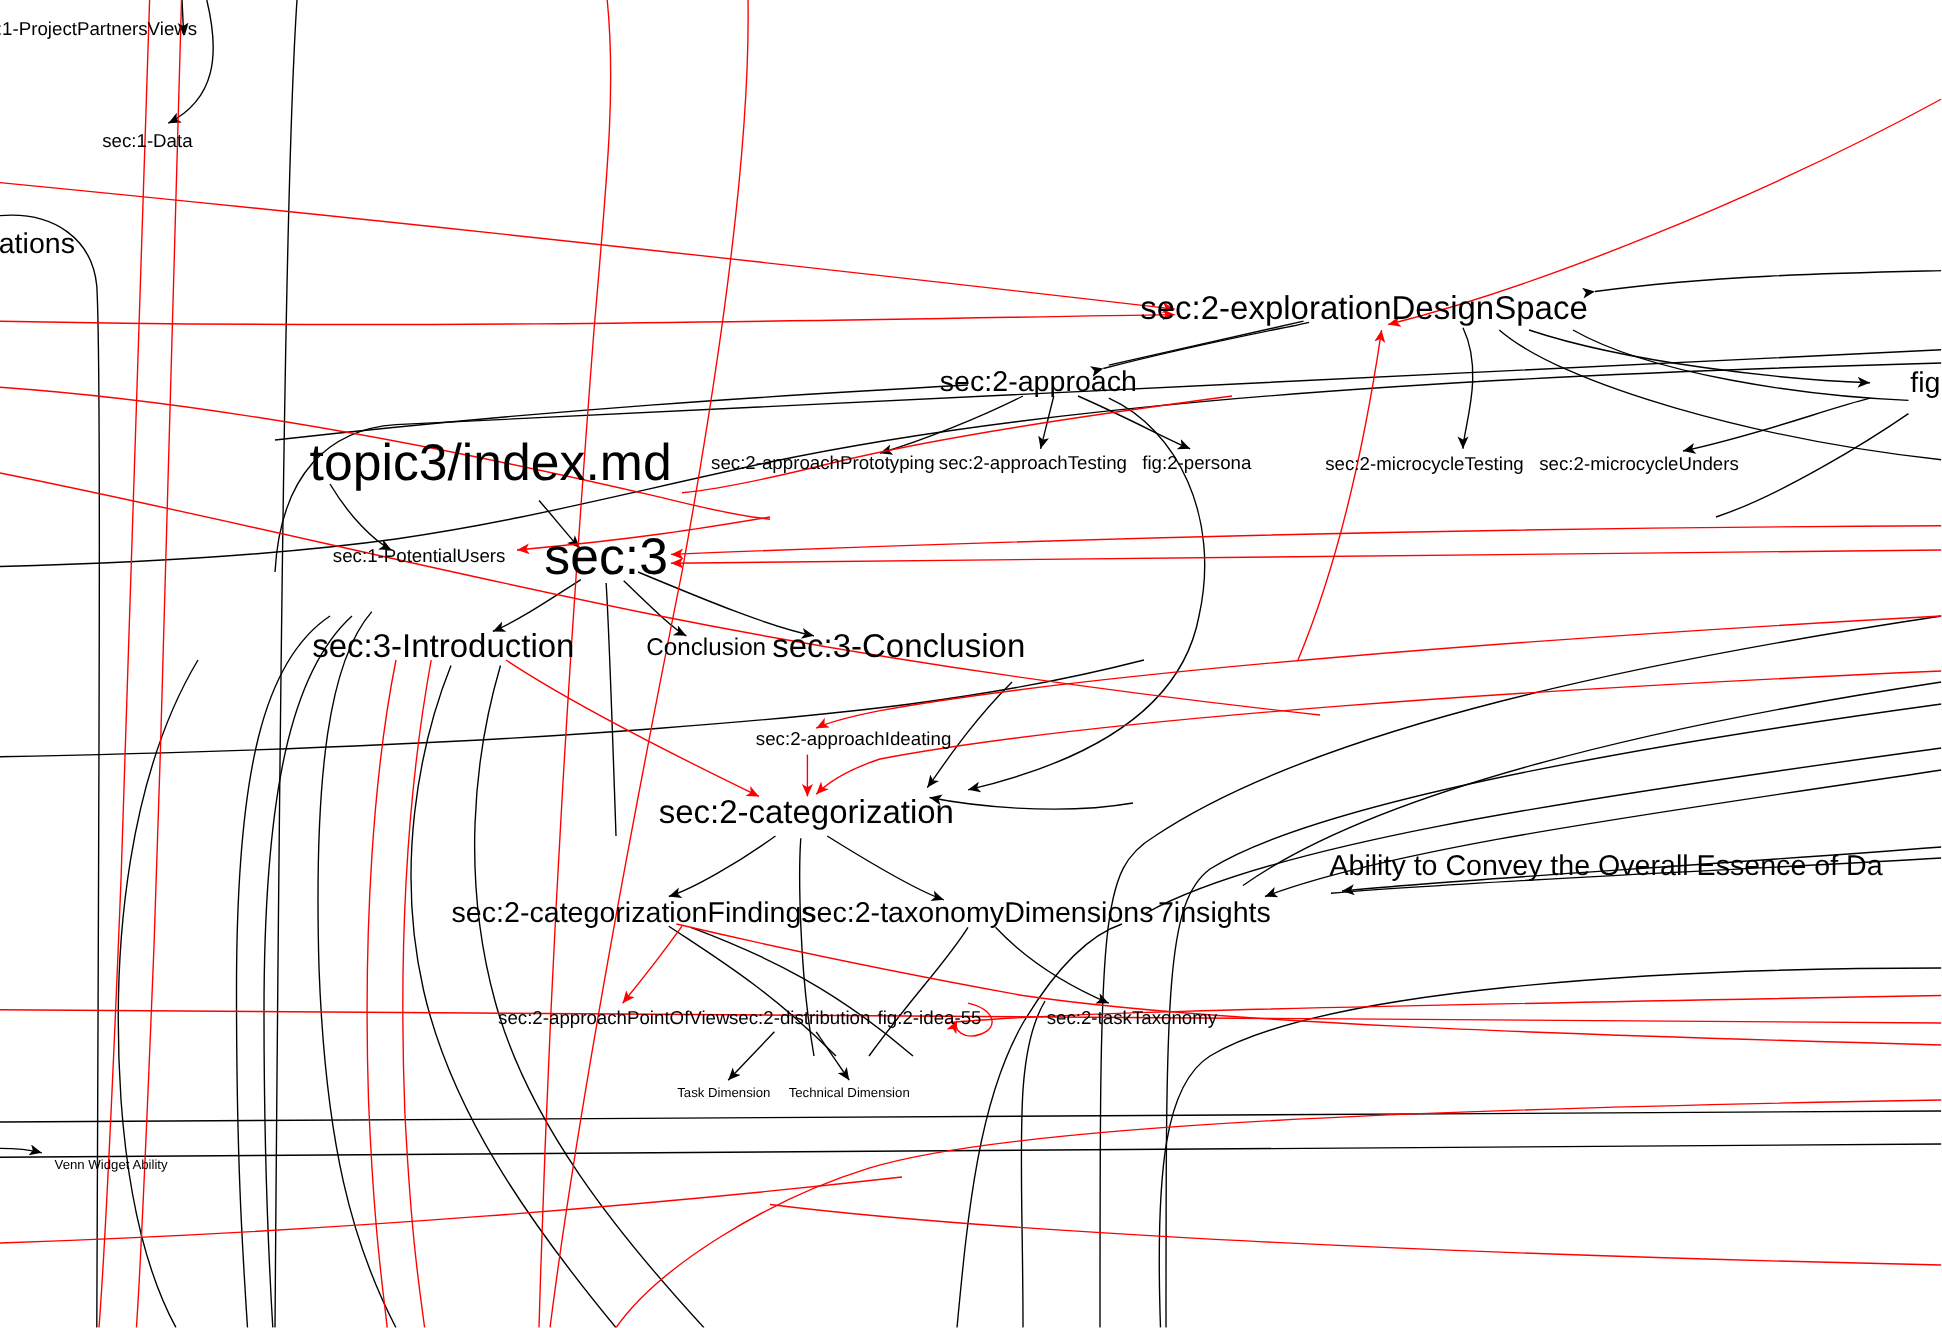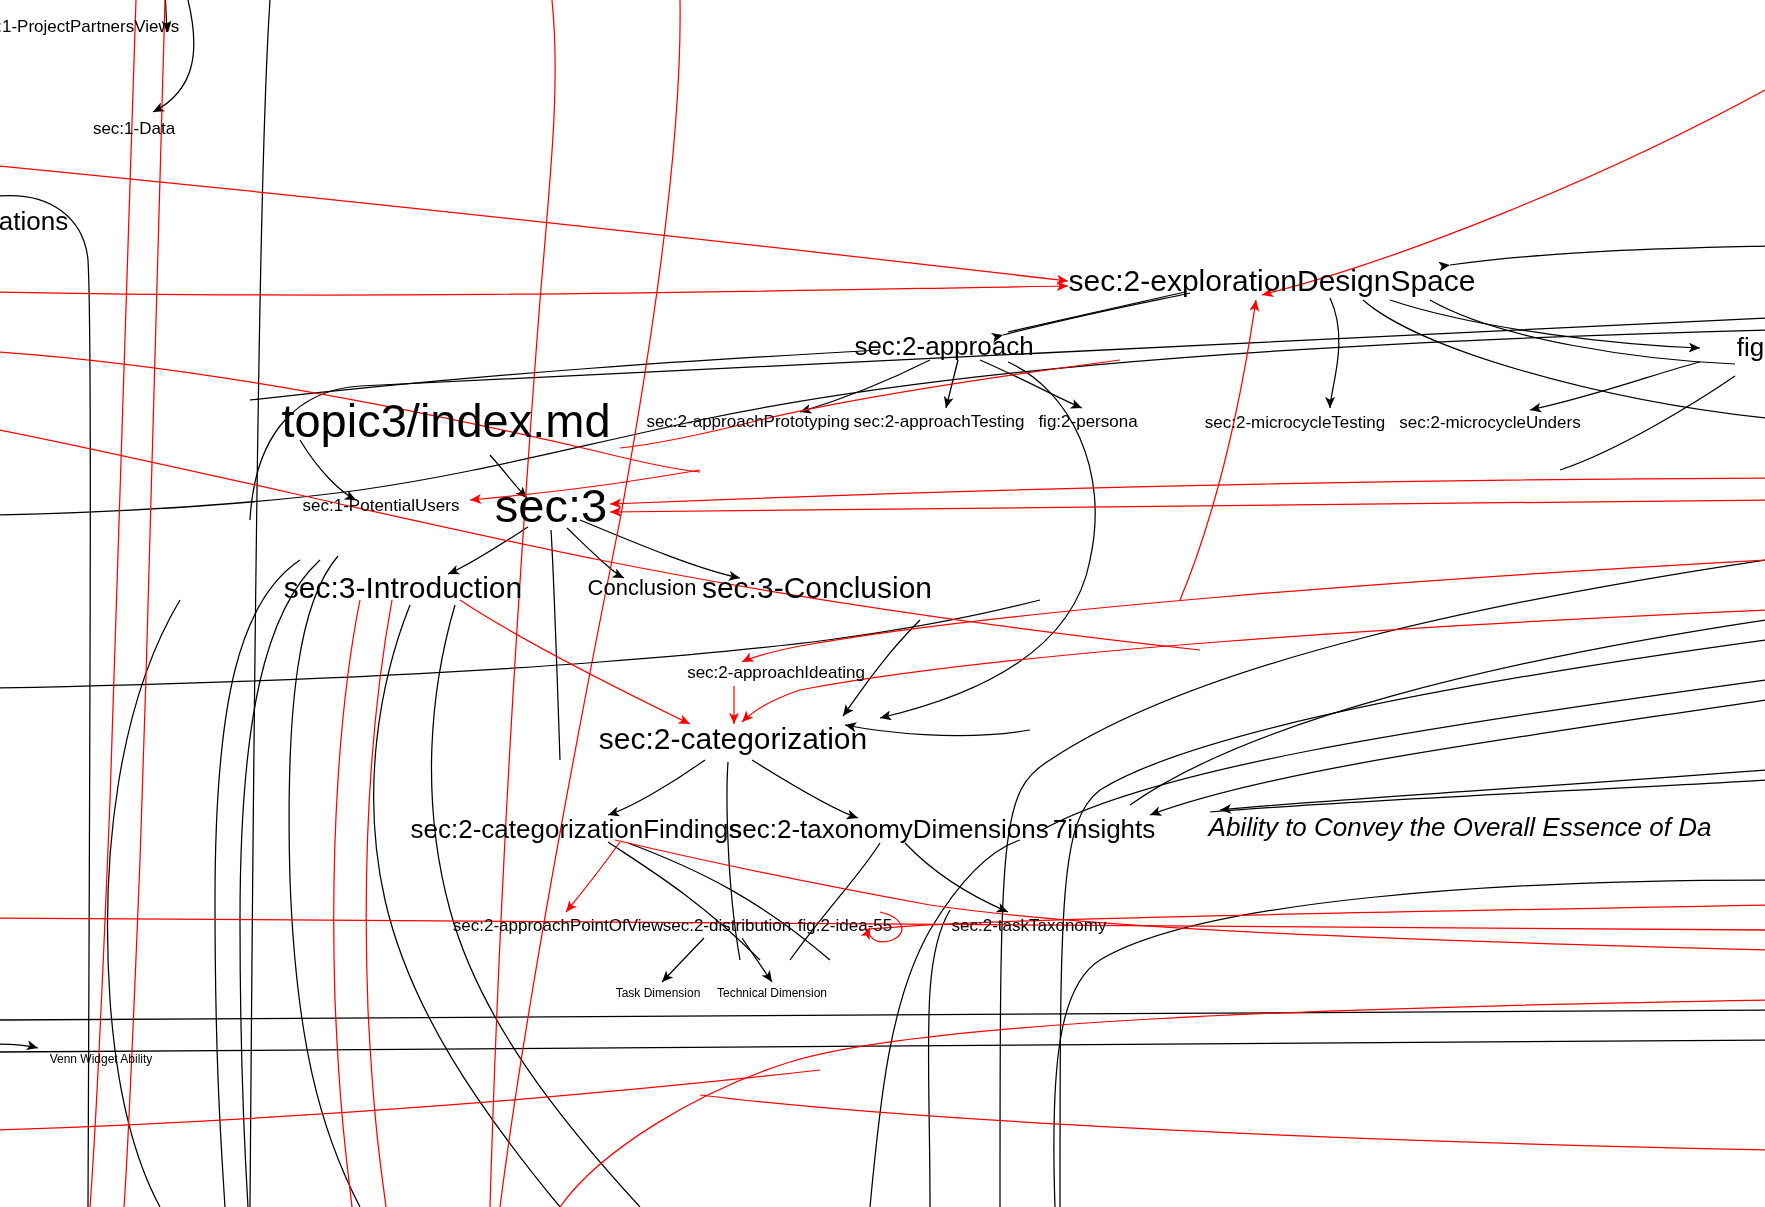--- a/index.html
+++ b/index.html
@@ -119,40 +119,40 @@
       <path d="M560,1207 C600,1150 700,1090 790,1062 C920,1022 1300,1008 1765,1000"></path>
       <path d="M0,1130 C300,1120 600,1095 820,1070"></path>
       <path d="M1765,1150 C1300,1140 900,1120 700,1095"></path>
     </g>
   </svg>
 
   <div>
     <div class="node n-sm" style="left:75px;top:26px;">sec:1-ProjectPartnersViews</div>
     <div class="node n-sm" style="left:134px;top:128px;">sec:1-Data</div>
     <div class="node n-lg" style="left:27px;top:221px;">zations</div>
-    <div class="node n-xl" style="left:1272px;top:281px;text-align:right;">sec:2-explorationDesignSpace</div>
+    <div class="node n-xl" style="left:1240px;top:281px;text-align:right;">sec:2-explorationDesignSpace</div>
     <div class="node n-lg" style="left:944px;top:346px;">sec:2-approach</div>
     <div class="node n-lg" style="left:1754px;top:347px;">fig:</div>
     <div class="node n-xxl" style="left:446px;top:420px;">topic3/index.md</div>
     <div class="node n-sm" style="left:748px;top:421px;">sec:2-approachPrototyping</div>
     <div class="node n-sm" style="left:939px;top:421px;">sec:2-approachTesting</div>
     <div class="node n-sm" style="left:1088px;top:421px;">fig:2-persona</div>
     <div class="node n-sm" style="left:1295px;top:422px;">sec:2-microcycleTesting</div>
     <div class="node n-sm" style="left:1490px;top:422px;">sec:2-microcycleUnders</div>
     <div class="node n-sm" style="left:381px;top:505px;">sec:1-PotentialUsers</div>
     <div class="node n-xxl" style="left:551px;top:505px;text-align:center;">sec:3</div>
     <div class="node n-xl" style="left:403px;top:588px;">sec:3-Introduction</div>
     <div class="node n-md" style="left:642px;top:588px;">Conclusion</div>
     <div class="node n-xl" style="left:817px;top:588px;">sec:3-Conclusion</div>
     <div class="node n-sm" style="left:734px;top:672px;margin-left:42px;">sec:2-approachIdeating</div>
     <div class="node n-xl" style="left:733px;top:739px;">sec:2-categorization</div>
     <div class="node n-lg" style="left:576px;top:829px;">sec:2-categorizationFindings</div>
     <div class="node n-lg" style="left:889px;top:829px;">sec:2-taxonomyDimensions</div>
     <div class="node n-lg" style="left:1104px;top:829px;">7insights</div>
-    <div class="node n-lg" style="left:1460px;top:827px;font-style:italic;">Ability to Convey the Overall Essence of Da</div>
+    <div class="node n-lg" style="left:1460px;top:786px;">Ability to Convey the Overall Essence of Da</div>
     <div class="node n-sm" style="left:558px;top:925px;">sec:2-approachPointOfView</div>
     <div class="node n-sm" style="left:727px;top:925px;">sec:2-distribution</div>
     <div class="node n-sm" style="left:845px;top:925px;">fig:2-idea-55</div>
     <div class="node n-sm" style="left:1029px;top:925px;">sec:2-taskTaxonomy</div>
     <div class="node n-xxs" style="left:658px;top:993px;">Task Dimension</div>
     <div class="node n-xxs" style="left:772px;top:993px;">Technical Dimension</div>
     <div class="node n-xxs" style="left:101px;top:1059px;">Venn Widget Ability</div>
   </div>
 
 </div>

